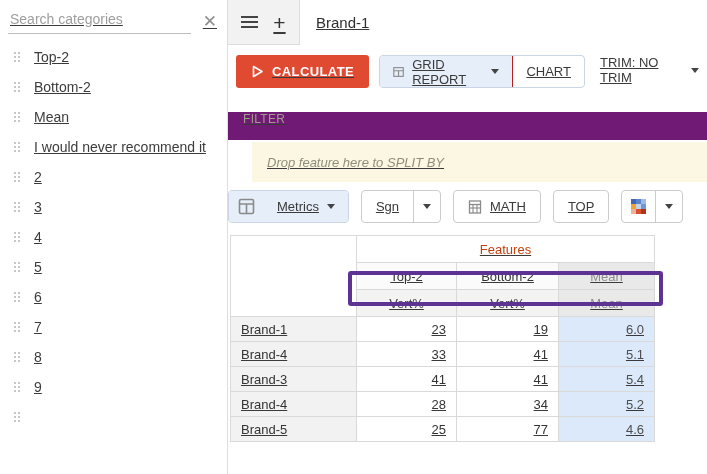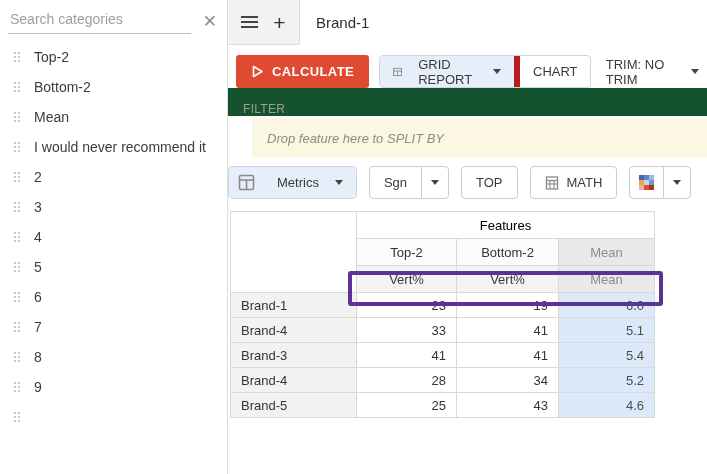--- a/index.html
+++ b/index.html
@@ -1,17 +1,17 @@
 <!DOCTYPE html>
 <html><head>
 <meta charset="utf-8">
 <style>
   html,body{margin:0;padding:0;width:707px;height:474px;overflow:hidden;
     font-family:"Liberation Sans","DejaVu Sans",sans-serif;background:#fff;color:#3a3a3a;}
-  .app{display:flex;width:707px;height:474px;}
+  .app{display:flex;width:707px;height:474px;text-decoration:underline;}
 
   
   .sidebar{width:228px;min-width:228px;height:100%;border-right:1px solid #ddd;box-sizing:border-box;background:#fff;}
   .search-row{display:flex;align-items:center;height:42px;padding:0 10px 0 8px;box-sizing:border-box;}
   .search-input{flex:1;border:0;border-bottom:1px solid #bdbdbd;outline:none;font-size:14px;padding:3px 2px 6px 2px;
     font-family:inherit;color:#3a3a3a;min-width:0;}
   .search-input::placeholder{color:#9e9e9e;}
   .close-x{margin-left:12px;color:#8f8f8f;font-size:17px;line-height:1;cursor:pointer;}
   .cat-list{padding-top:0;}
   .cat-item{display:flex;align-items:center;height:30px;padding-left:14px;cursor:grab;}
@@ -24,31 +24,31 @@
   .main{position:relative;flex:1;height:100%;background:#fff;}
 
   .tabbar{display:flex;height:45px;}
   .newtab-box{width:72px;background:#f2f2f2;border-right:1px solid #ddd;border-bottom:1px solid #ddd;
     display:flex;align-items:center;justify-content:center;gap:15px;box-sizing:border-box;cursor:pointer;}
   .hamburger{display:inline-flex;flex-direction:column;gap:3px;cursor:pointer;}
   .hamburger i{display:block;width:17px;height:2px;background:#444;}
   .plus{font-size:21px;font-weight:400;color:#333;line-height:1;cursor:pointer;}
   .tab-label{align-self:center;margin-left:16px;font-size:15px;color:#2f2f2f;cursor:pointer;}
 
-  .toolbar{display:flex;align-items:center;gap:10px;margin:10px 8px 0 8px;}
+  .toolbar{display:flex;align-items:flex-start;gap:10px;margin:10px 8px 0 8px;}
   .btn-calculate{display:flex;align-items:center;gap:8px;height:33px;padding:0 15px;border-radius:3px;
     background:#E04A31;color:#fff;font-size:13px;font-weight:700;letter-spacing:.4px;cursor:pointer;border:0;}
   .btn-group{display:flex;height:33px;border:1px solid #c9d4e4;border-radius:4px;overflow:hidden;background:#fff;box-sizing:border-box;}
-  .seg{display:flex;align-items:center;gap:16px;padding:0 13px;font-size:13px;color:#3a3a3a;cursor:pointer;}
+  .seg{display:flex;align-items:center;gap:8px;padding:0 13px;font-size:13px;color:#3a3a3a;cursor:pointer;}
   .seg.selected{background:#E5EEF9;}
-  .seg.div-left{border-left:6px solid #b91c1c;}
+  .seg.div-left{border-left:1px solid #b91c1c;}
   .trim{display:flex;align-items:center;gap:8px;font-size:13px;color:#3a3a3a;margin-left:5px;cursor:pointer;}
   .caret{width:0;height:0;border-left:4px solid transparent;border-right:4px solid transparent;border-top:5px solid #444;}
 
-  .filter-bar{height:28px;background:#14532d;display:flex;align-items:flex-end;padding-left:15px;margin-top:0;
+  .filter-bar{height:28px;background:#701a75;display:flex;align-items:flex-start;padding-left:15px;margin-top:24px;
     font-size:12px;color:#a09d8a;letter-spacing:.3px;cursor:pointer;}
   .split-bar{height:40px;background:#FBF7E3;display:flex;align-items:center;padding-left:15px;margin-top:2px;
     font-size:13px;font-style:italic;color:#8f8d7c;cursor:pointer;margin-left:24px;}
 
   .metrics-bar{display:flex;align-items:flex-start;gap:12px;margin-top:8px;border-radius:11px;}
   .group-gray{display:flex;height:33px;border:1px solid #c9d4e4;border-radius:4px;overflow:hidden;box-sizing:border-box;}
   .icon-seg{display:flex;align-items:center;padding:0 9px;background:#E5EEF9;cursor:pointer;}
   .white-group{display:flex;height:33px;border:1px solid #ccc;border-radius:4px;overflow:hidden;background:#fff;box-sizing:border-box;}
   .white-seg{display:flex;align-items:center;gap:8px;padding:0 14px;font-size:13px;color:#3a3a3a;cursor:pointer;}
   .white-seg.div-left{border-left:1px solid #ccc;padding:0 9px;}
@@ -59,21 +59,21 @@
   .palette i:nth-child(1){background:#3F68B2}.palette i:nth-child(2){background:#5C85CC}.palette i:nth-child(3){background:#9FB9DF}
   .palette i:nth-child(4){background:#F0A23B}.palette i:nth-child(5){background:#C2D5EC}.palette i:nth-child(6){background:#6F97D6}
   .palette i:nth-child(7){background:#EFB19C}.palette i:nth-child(8){background:#D94F30}.palette i:nth-child(9){background:#AC3418}
 
   
   table.grid{border-collapse:collapse;margin:12px 0 0 2px;table-layout:fixed;}
   .grid td,.grid th{border:1px solid #d9d9d9;font-size:13px;font-weight:400;box-sizing:border-box;overflow:hidden;}
   .grid thead tr{height:27px;}
   .grid tbody tr{height:25px;}
   .c-label{width:126px;} .c-top2{width:100px;} .c-bot2{width:102px;} .c-mean{width:96px;}
-  .th-features{background:#fff;color:#000000;text-align:center;}
+  .th-features{background:#fff;color:#c2410c;text-align:center;}
   .th-col{background:#fbfbfb;color:#333;text-align:center;}
   .th-col.mean{background:#e9e9e9;color:#8c8c8c;}
   .th-sub{background:#f3f3f3;color:#3a3a3a;text-align:center;}
   .th-sub.mean{background:#e9e9e9;color:#8c8c8c;}
   .row-label{background:#f2f2f2;color:#333;text-align:left;padding-left:10px;}
   .cell-num{background:#fff;color:#333;text-align:right;padding-right:10px;}
   .cell-mean{background:#DBE9FA;color:#4d4d4d;text-align:right;padding-right:10px;}
   .corner{background:#fff;}
 
   .annotation{position:absolute;left:120px;top:271px;width:315px;height:35px;border:4px solid #5E3292;
@@ -210,32 +210,32 @@
       </div>
       <div class="white-group">
         <div class="white-seg">
           <span>Sgn</span>
         </div>
         <div class="white-seg div-left">
           <span class="caret"></span>
         </div>
       </div>
       <button class="btn-plain">
-        <span>TOP</span>
-      </button>
-      <button class="btn-plain">
         <svg class="icon-svg" width="14" height="14" viewBox="0 0 14 14">
           <rect x="1.5" y="1" width="11" height="12" fill="none" stroke="#8a8a8a" stroke-width="1.3"></rect>
           <line x1="1.5" y1="4.5" x2="12.5" y2="4.5" stroke="#8a8a8a" stroke-width="1.3"></line>
           <line x1="1.5" y1="8" x2="12.5" y2="8" stroke="#8a8a8a" stroke-width="1.1"></line>
           <line x1="5" y1="4.5" x2="5" y2="13" stroke="#8a8a8a" stroke-width="1.1"></line>
           <line x1="9" y1="4.5" x2="9" y2="13" stroke="#8a8a8a" stroke-width="1.1"></line>
         </svg>
         <span>MATH</span>
       </button>
+      <button class="btn-plain">
+        <span>TOP</span>
+      </button>
       <div class="white-group">
         <div class="white-seg" style="padding:0 9px;">
           <span class="palette">
             <i></i>
               <i></i>
               <i></i>
               <i></i>
               <i></i>
               <i></i>
               <i></i>
@@ -293,21 +293,21 @@
         </tr>
         <tr>
           <td class="row-label">Brand-4</td>
           <td class="cell-num">28</td>
           <td class="cell-num">34</td>
           <td class="cell-mean">5.2</td>
         </tr>
         <tr>
           <td class="row-label">Brand-5</td>
           <td class="cell-num">25</td>
-          <td class="cell-num">43</td>
+          <td class="cell-num">77</td>
           <td class="cell-mean">4.6</td>
         </tr>
       </tbody>
     </table>
 
     <div class="annotation"></div>
 
   </div>
 </div>
 

